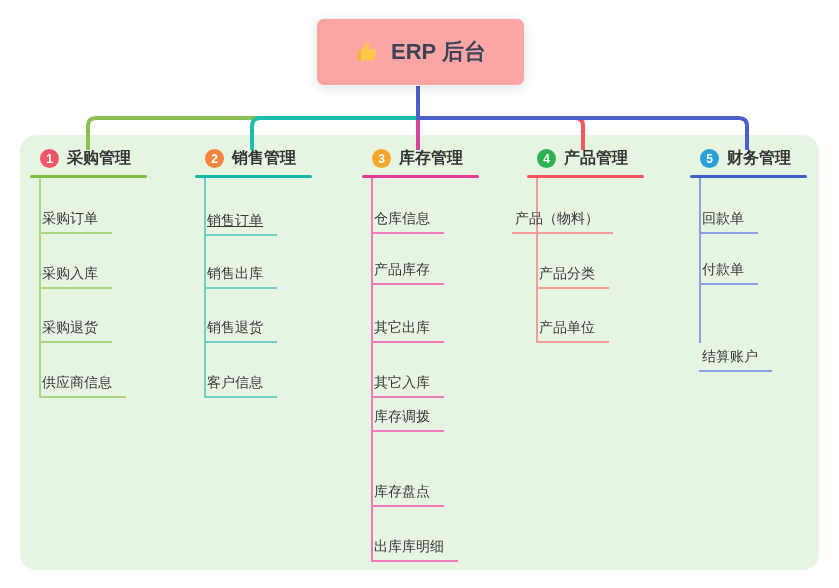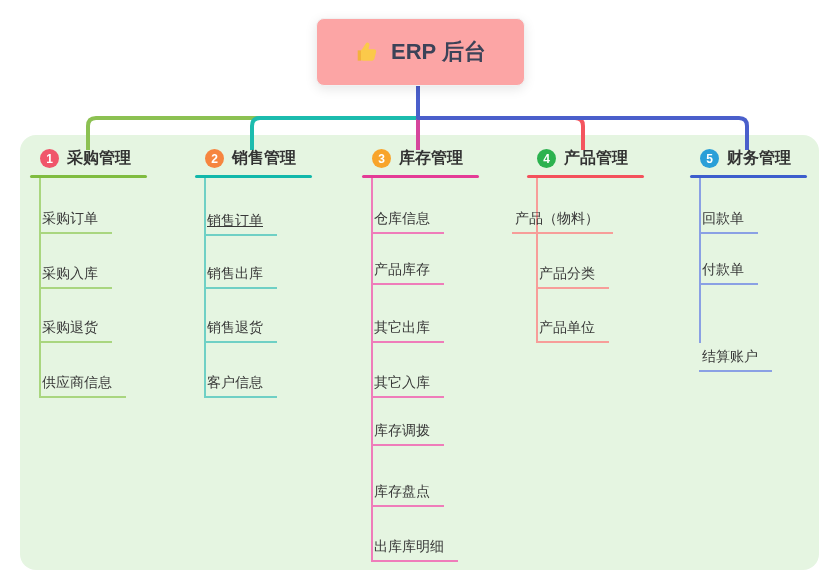--- a/index.html
+++ b/index.html
@@ -83,21 +83,21 @@
       <div class="branch-header" style="left: 372px; top: 148px;">
         <span class="badge" style="background: rgb(248, 164, 43);">3</span>
         <span class="branch-title">库存管理</span>
       </div>
       <div class="hline" style="left: 362px; top: 175px; width: 117px; background: rgb(228, 60, 150);"></div>
       <div class="vline" style="left: 371px; top: 177px; height: 384.6px; background: rgb(239, 124, 186);"></div>
       <div class="child" style="left: 371px; top: 210px; border-bottom-color: rgb(239, 124, 186);">仓库信息</div>
       <div class="child" style="left: 371px; top: 261px; border-bottom-color: rgb(239, 124, 186);">产品库存</div>
       <div class="child" style="left: 371px; top: 319.2px; border-bottom-color: rgb(239, 124, 186);">其它出库</div>
       <div class="child" style="left: 371px; top: 373.8px; border-bottom-color: rgb(239, 124, 186);">其它入库</div>
-      <div class="child" style="left: 371px; top: 422px; border-bottom-color: rgb(239, 124, 186);">库存调拨</div>
+      <div class="child" style="left: 371px; top: 408px; border-bottom-color: rgb(239, 124, 186);">库存调拨</div>
       <div class="child" style="left: 371px; top: 483px; border-bottom-color: rgb(239, 124, 186);">库存盘点</div>
       <div class="child" style="left: 371px; top: 537.6px; border-bottom-color: rgb(239, 124, 186);">出库库明细</div>
       <div class="branch-header" style="left: 537px; top: 148px;">
         <span class="badge" style="background: rgb(44, 178, 79);">4</span>
         <span class="branch-title">产品管理</span>
       </div>
       <div class="hline" style="left: 527px; top: 175px; width: 117px; background: rgb(244, 81, 92);"></div>
       <div class="vline" style="left: 536px; top: 177px; height: 166.2px; background: rgb(247, 157, 153);"></div>
       <div class="child" style="left: 512px; top: 210px; border-bottom-color: rgb(247, 157, 153);">产品（物料）</div>
       <div class="child" style="left: 536px; top: 264.6px; border-bottom-color: rgb(247, 157, 153);">产品分类</div>

